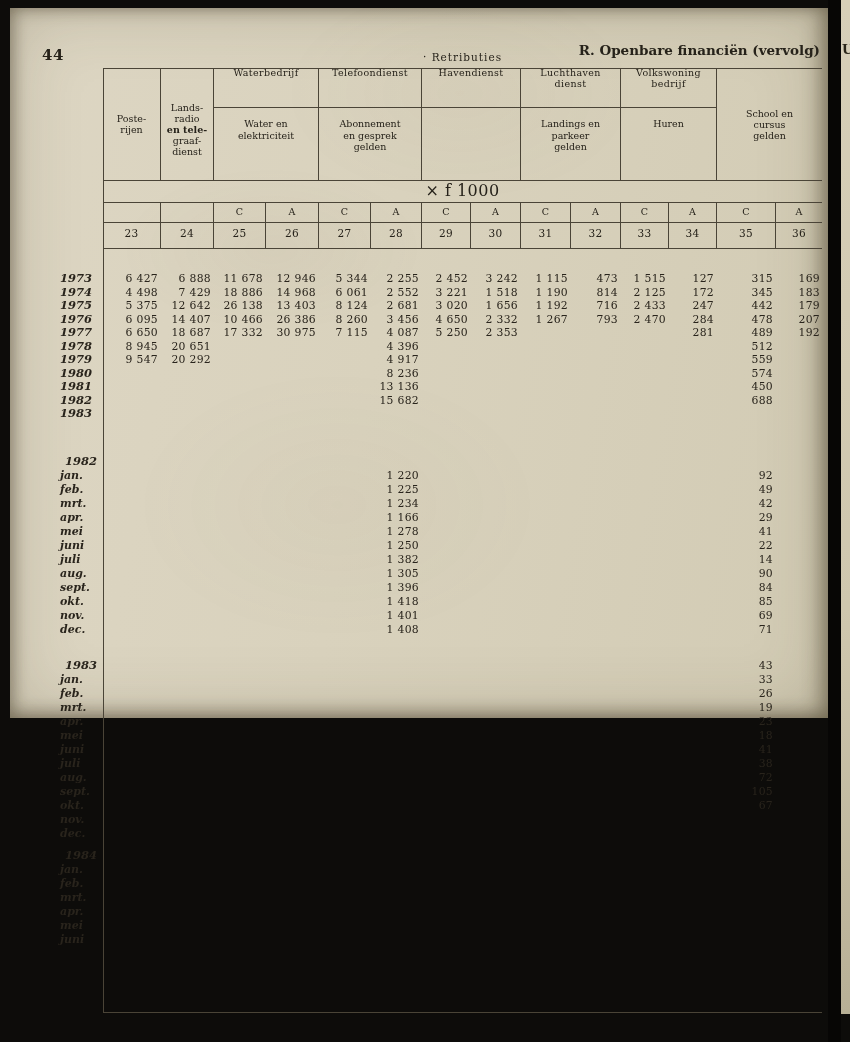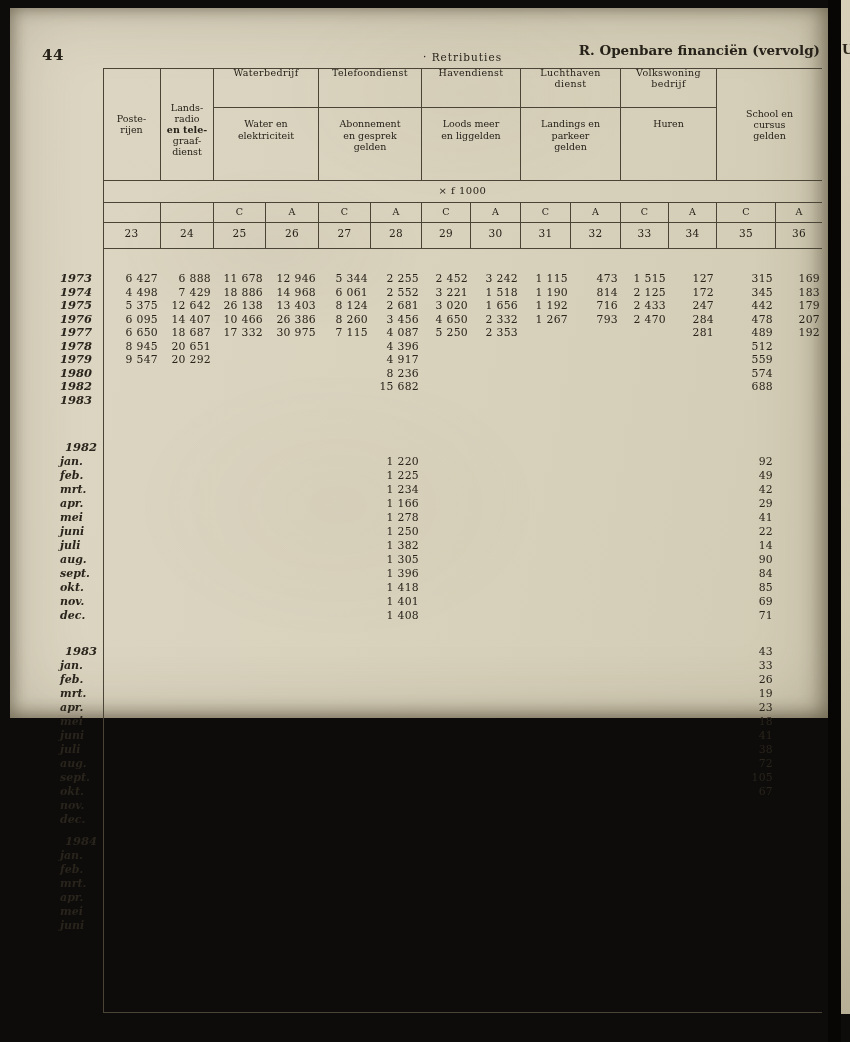--- a/index.html
+++ b/index.html
@@ -47,21 +47,21 @@
   }
   .header-band > div:nth-child(n+3) { border-left:1px solid var(--ink); }
   .hcol { display:flex; flex-direction:column; align-items:center; justify-content:center; font-size:9.5px; line-height:11px; text-align:center; }
   .hcol-landsradio { padding-top:10px; }
   .hcol-landsradio .hline:nth-child(3){ font-weight:bold; }
   .grp { display:flex; flex-direction:column; }
   .grp-title { height:40px; display:flex; flex-direction:column; align-items:center;
                padding-bottom:4px; border-bottom:1px solid var(--ink); font-size:9.5px; line-height:10.5px; letter-spacing:.4px; }
   .grp-sub { flex:1; display:flex; flex-direction:column; align-items:center; padding-top:10px; font-size:9.5px; line-height:11.5px; text-align:center; }
 
-  .unit-band { height:22px; padding-left:63px; text-align:center; font-size:10px; line-height:21px; letter-spacing:.5px; }
+  .unit-band { height:22px; padding-left:63px; text-align:center; font-size:16px; line-height:21px; letter-spacing:.5px; }
 
   .ca-band, .colnum-band {
     display:grid;
     grid-template-columns:63px 57px 53px 52px 53px 52px 51px 49px 50px 50px 50px 48px 48px 59px 47px;
   }
   .ca-band { height:20px; }
   .ca-band > div:nth-child(n+3) { border-left:1px solid var(--ink); }
   .ca-cell { text-align:center; font-size:9.5px; line-height:19px; }
   .colnum-band { height:26px; }
   .colnum-band > div:nth-child(n+3) { border-left:1px solid var(--ink); }
@@ -139,24 +139,20 @@
           </div>
           <div class="grp-sub">
             <div class="hline">Abonnement</div>
             <div class="hline">en gesprek</div>
             <div class="hline">gelden</div>
           </div>
         </div>
         <div class="grp">
           <div class="grp-title">
             <div class="hline">Havendienst</div>
-          </div>
-          <div class="grp-sub">
-            <div class="hline">Loods meer</div>
-            <div class="hline">en liggelden</div>
           </div>
         </div>
         <div class="grp">
           <div class="grp-title">
             <div class="hline">Luchthaven</div>
             <div class="hline">dienst</div>
           </div>
           <div class="grp-sub">
             <div class="hline">Landings en</div>
             <div class="hline">parkeer</div>
@@ -349,20 +345,37 @@
             <div class="tcell"></div>
             <div class="tcell"></div>
             <div class="tcell"></div>
             <div class="tcell"></div>
             <div class="tcell"></div>
             <div class="tcell"></div>
             <div class="tcell">574</div>
             <div class="tcell"></div>
           </div>
           <div class="trow">
+            <div class="tlabel">1981</div>
+            <div class="tcell"></div>
+            <div class="tcell"></div>
+            <div class="tcell"></div>
+            <div class="tcell"></div>
+            <div class="tcell"></div>
+            <div class="tcell">13 136</div>
+            <div class="tcell"></div>
+            <div class="tcell"></div>
+            <div class="tcell"></div>
+            <div class="tcell"></div>
+            <div class="tcell"></div>
+            <div class="tcell"></div>
+            <div class="tcell">450</div>
+            <div class="tcell"></div>
+          </div>
+          <div class="trow">
             <div class="tlabel">1982</div>
             <div class="tcell"></div>
             <div class="tcell"></div>
             <div class="tcell"></div>
             <div class="tcell"></div>
             <div class="tcell"></div>
             <div class="tcell">15 682</div>
             <div class="tcell"></div>
             <div class="tcell"></div>
             <div class="tcell"></div>

